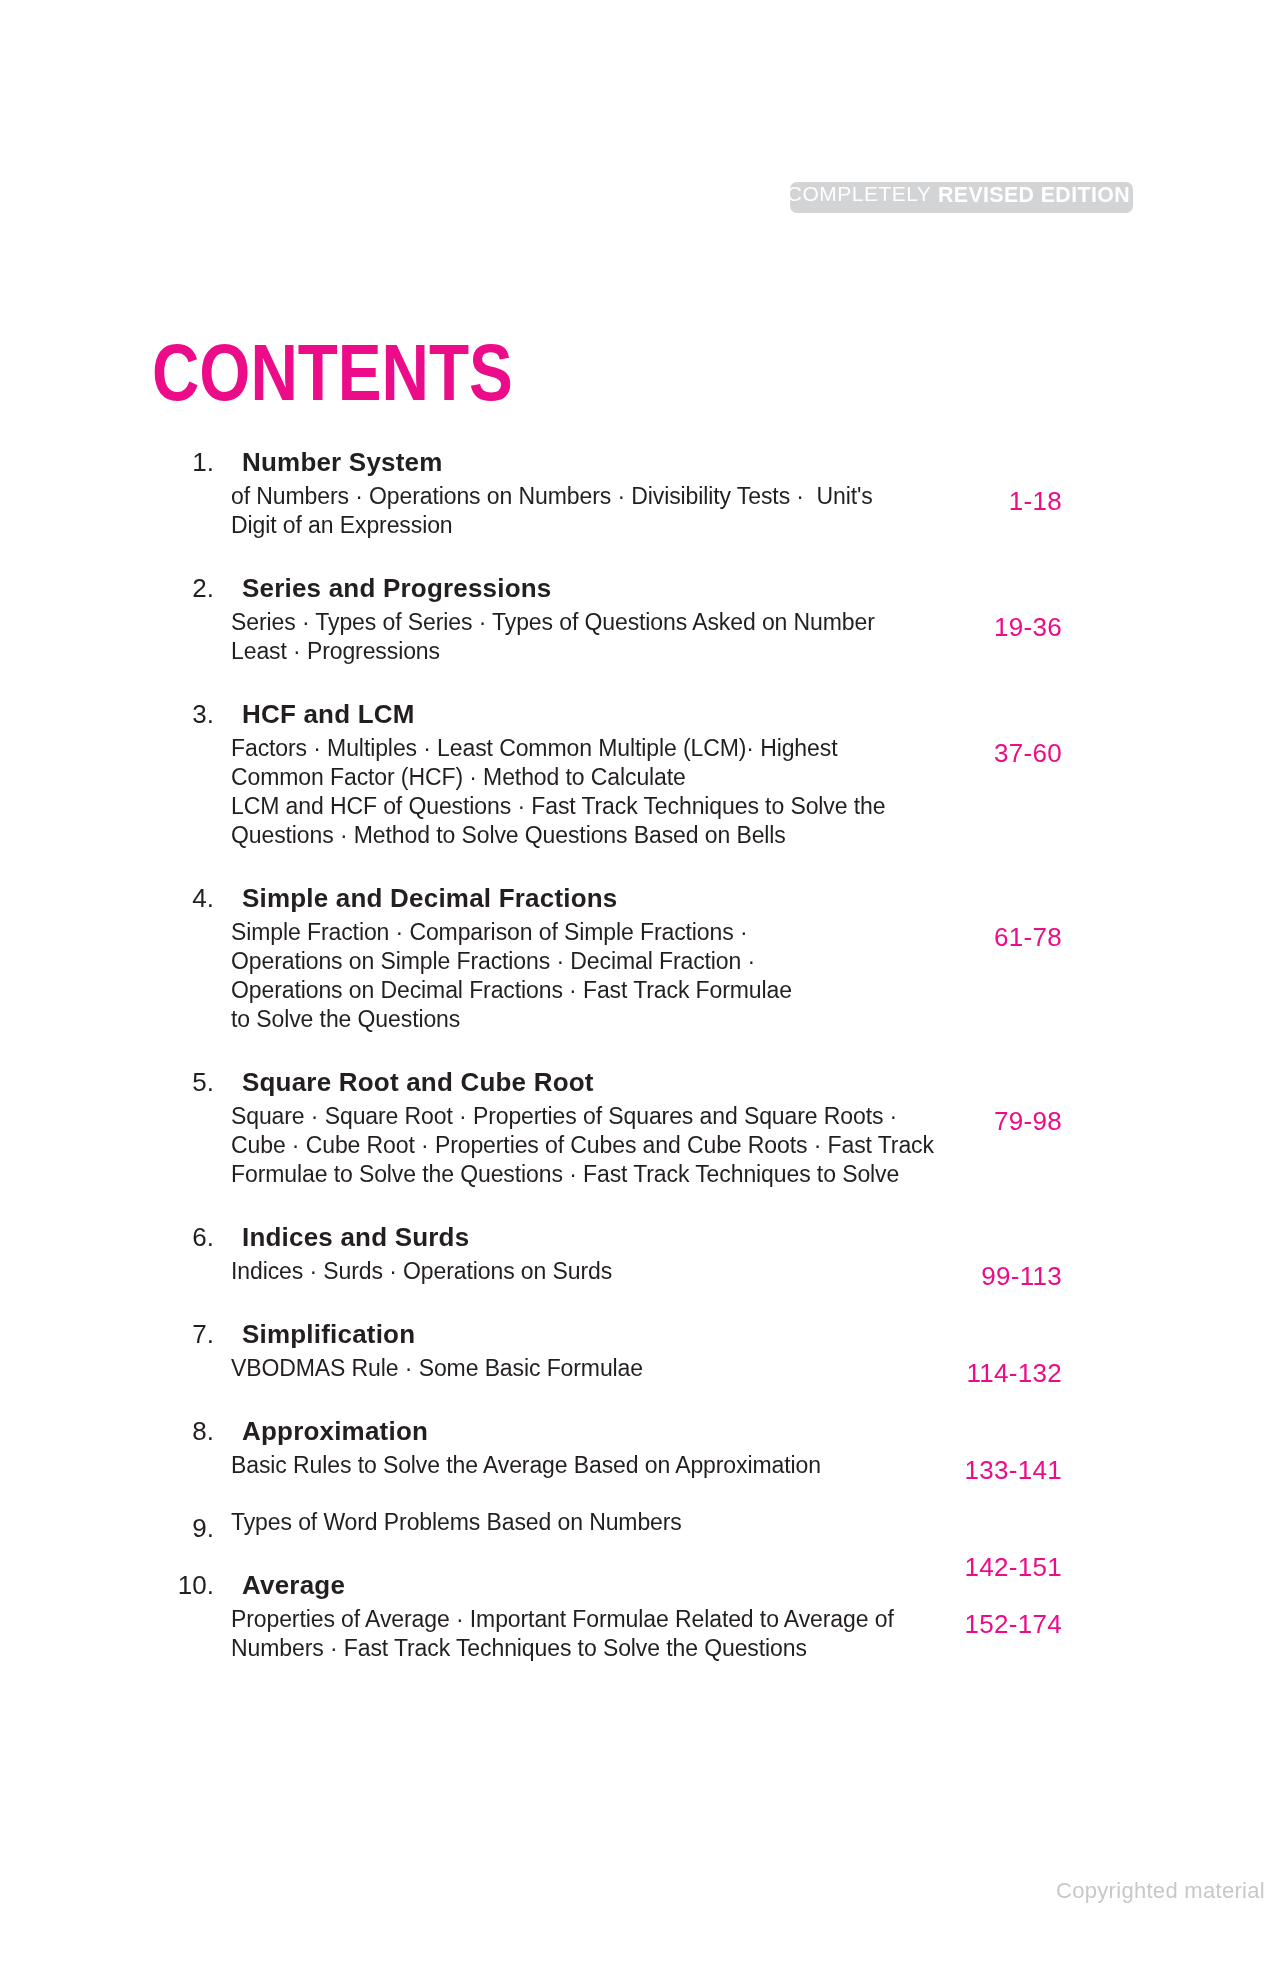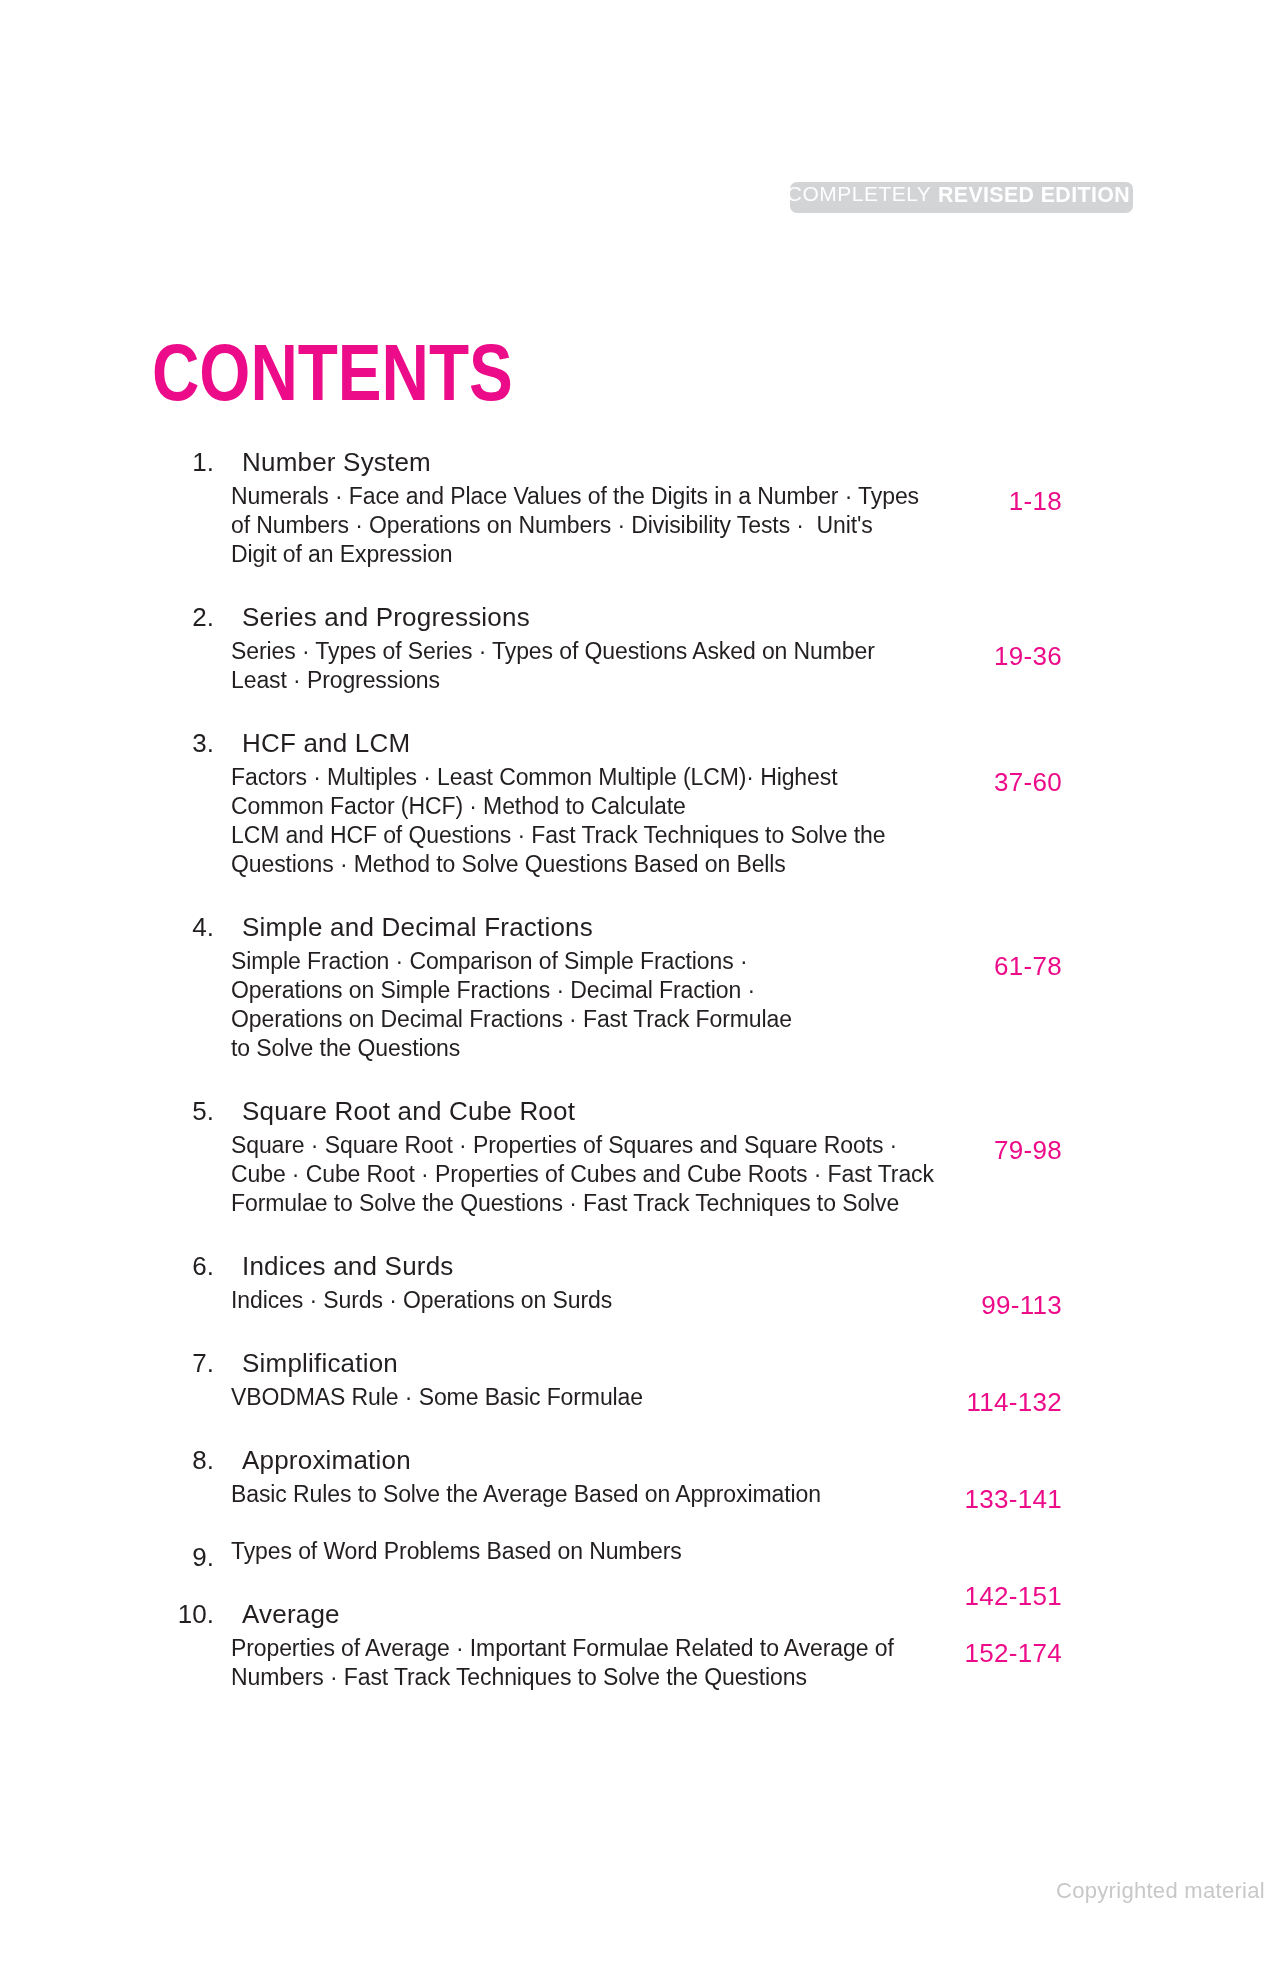--- a/index.html
+++ b/index.html
@@ -58,21 +58,21 @@
     position: relative;
     padding-left: 92px;
     font-size: 26px;
     line-height: 40px;
     color: var(--ink, #231f20);
   }
   .entry .num {
     position: absolute; left: 0; top: 0;
     width: 64px; text-align: right;
   }
-  .entry .title { letter-spacing: 0.2px; }
+  .entry .title { letter-spacing: 0.2px; font-weight: bold; }
   .entry .pages {
     position: absolute; right: 0; top: 0;
     color: var(--pink, #ec0c8a);
     letter-spacing: 0.3px;
     margin-top: 39px;
   }
   .entry .subs {
     padding-left: 81px;
     font-size: 23px;
     line-height: 29px;
@@ -102,21 +102,20 @@
   <h1 class="contents-title">CONTENTS</h1>
 
   <div class="toc">
   <div class="entry">
     <div class="head">
       <span class="num">1.</span>
       <span class="title">Number System</span>
       <span class="pages">1-18</span>
     </div>
     <div class="subs">
-          <div class="sub-line">Numerals · Face and Place Values of the Digits in a Number · Types</div>
           <div class="sub-line">of Numbers · Operations on Numbers · Divisibility Tests ·  Unit's</div>
           <div class="sub-line">Digit of an Expression</div>
         </div>
   </div>
 
   <div class="entry">
     <div class="head">
       <span class="num">2.</span>
       <span class="title">Series and Progressions</span>
       <span class="pages">19-36</span>

